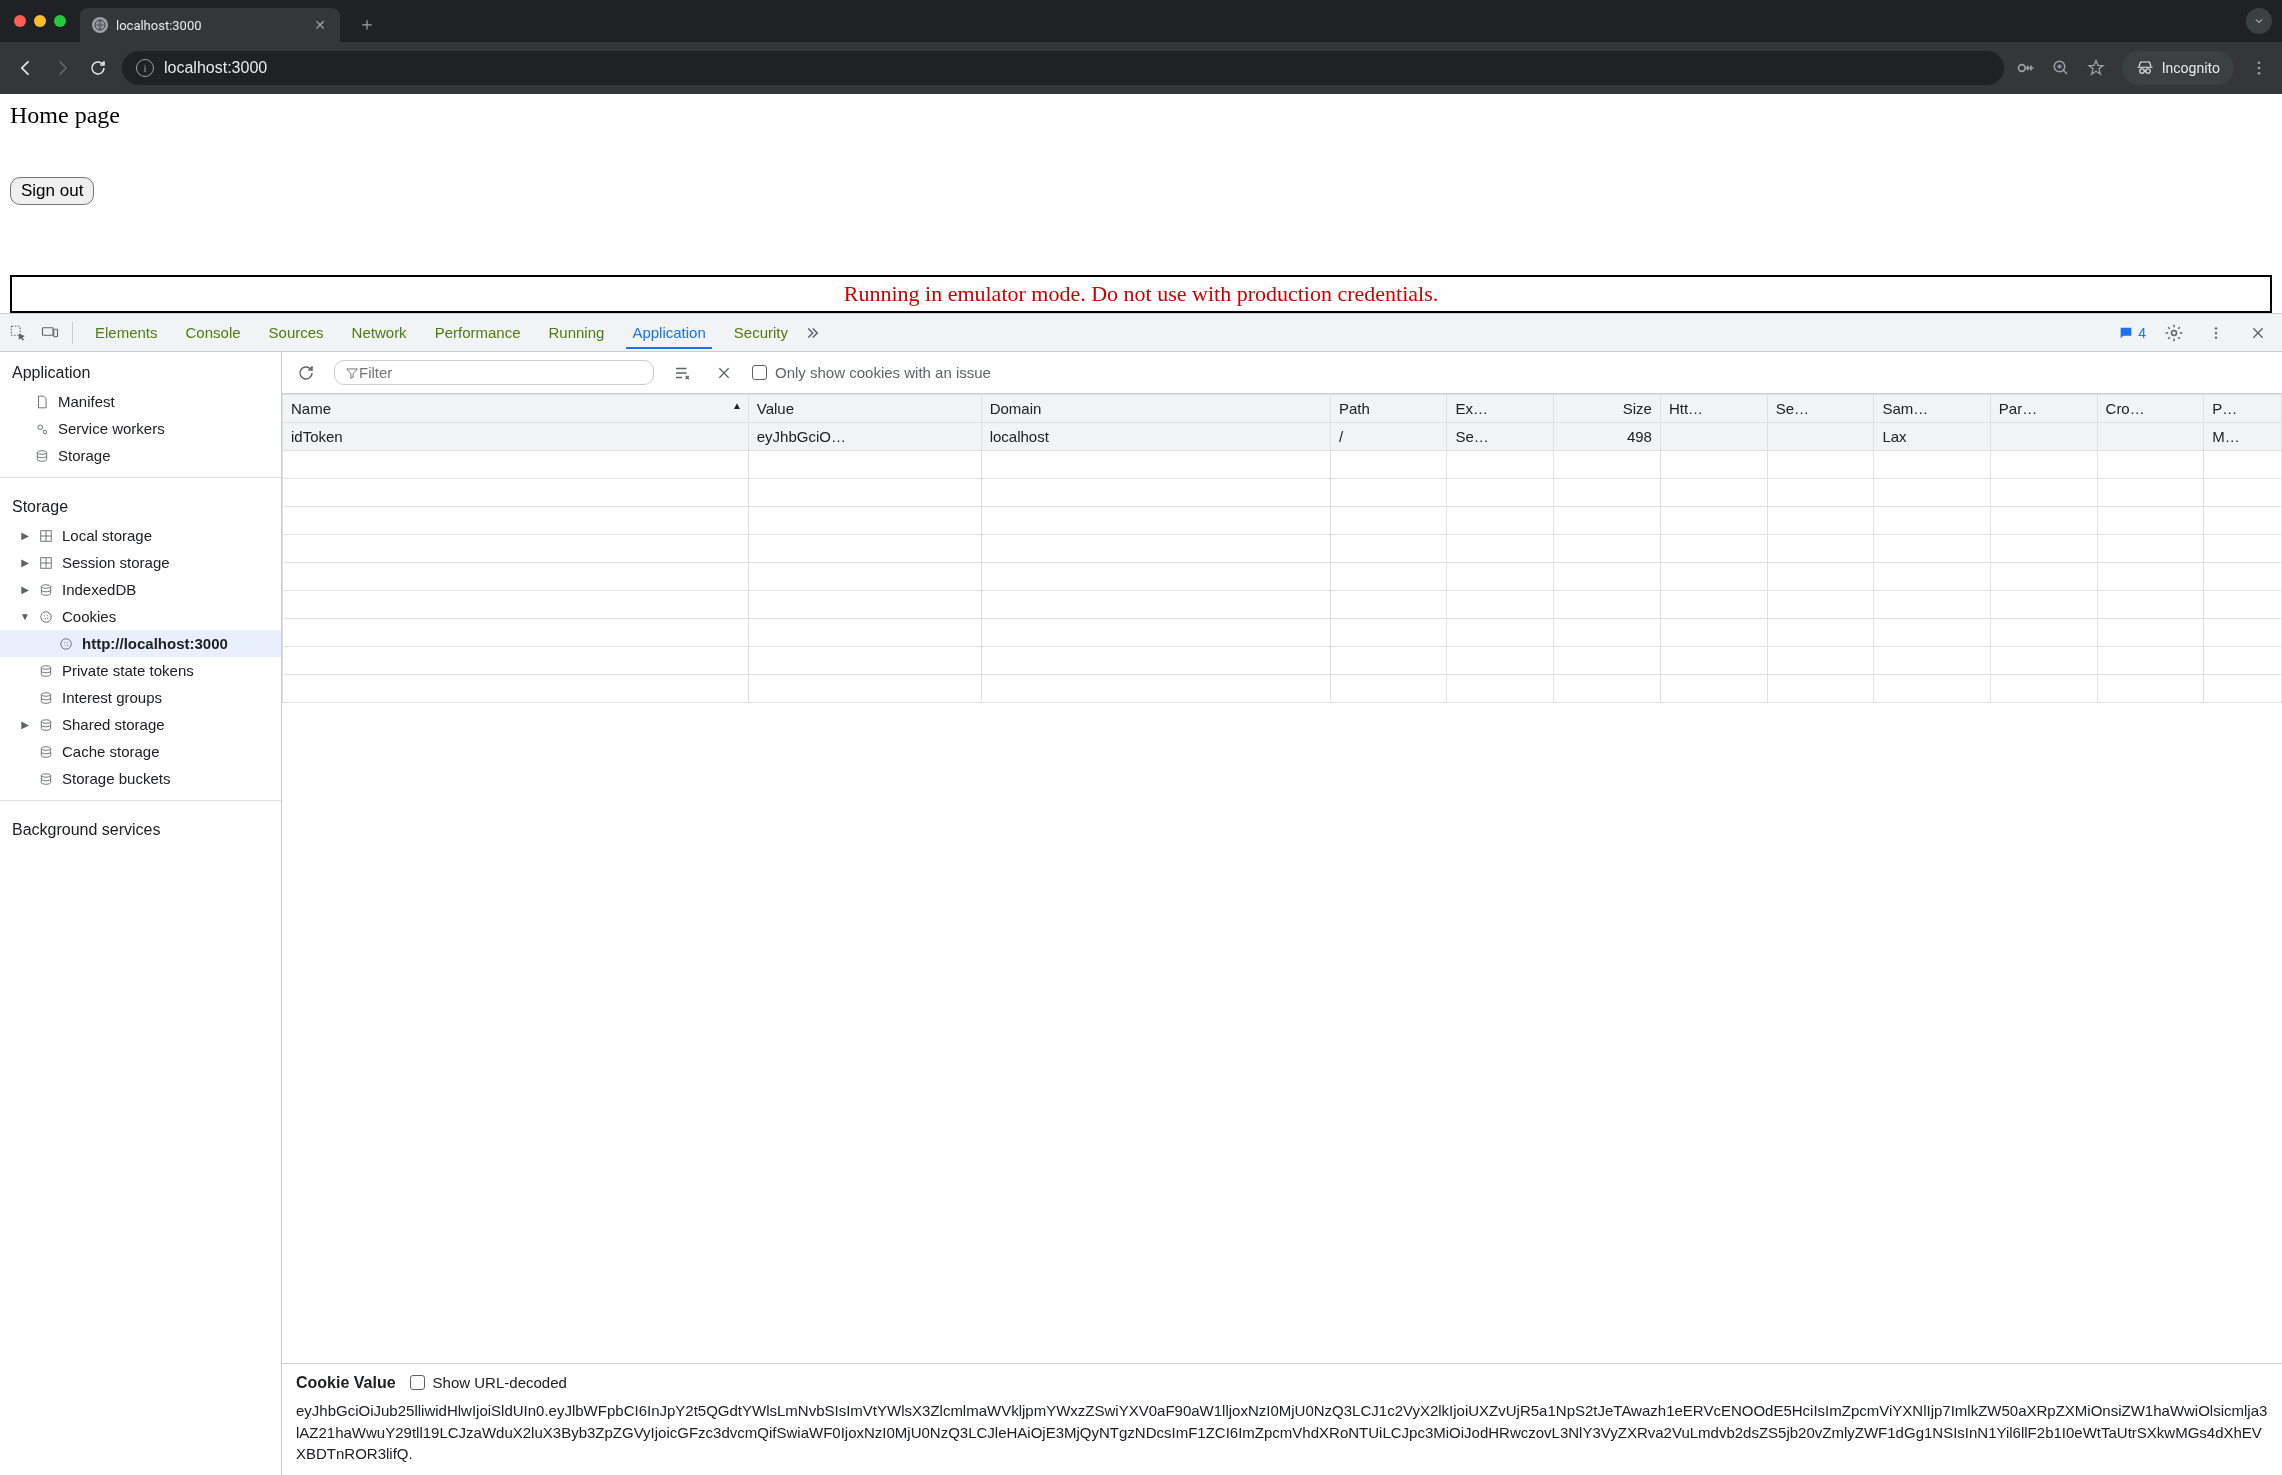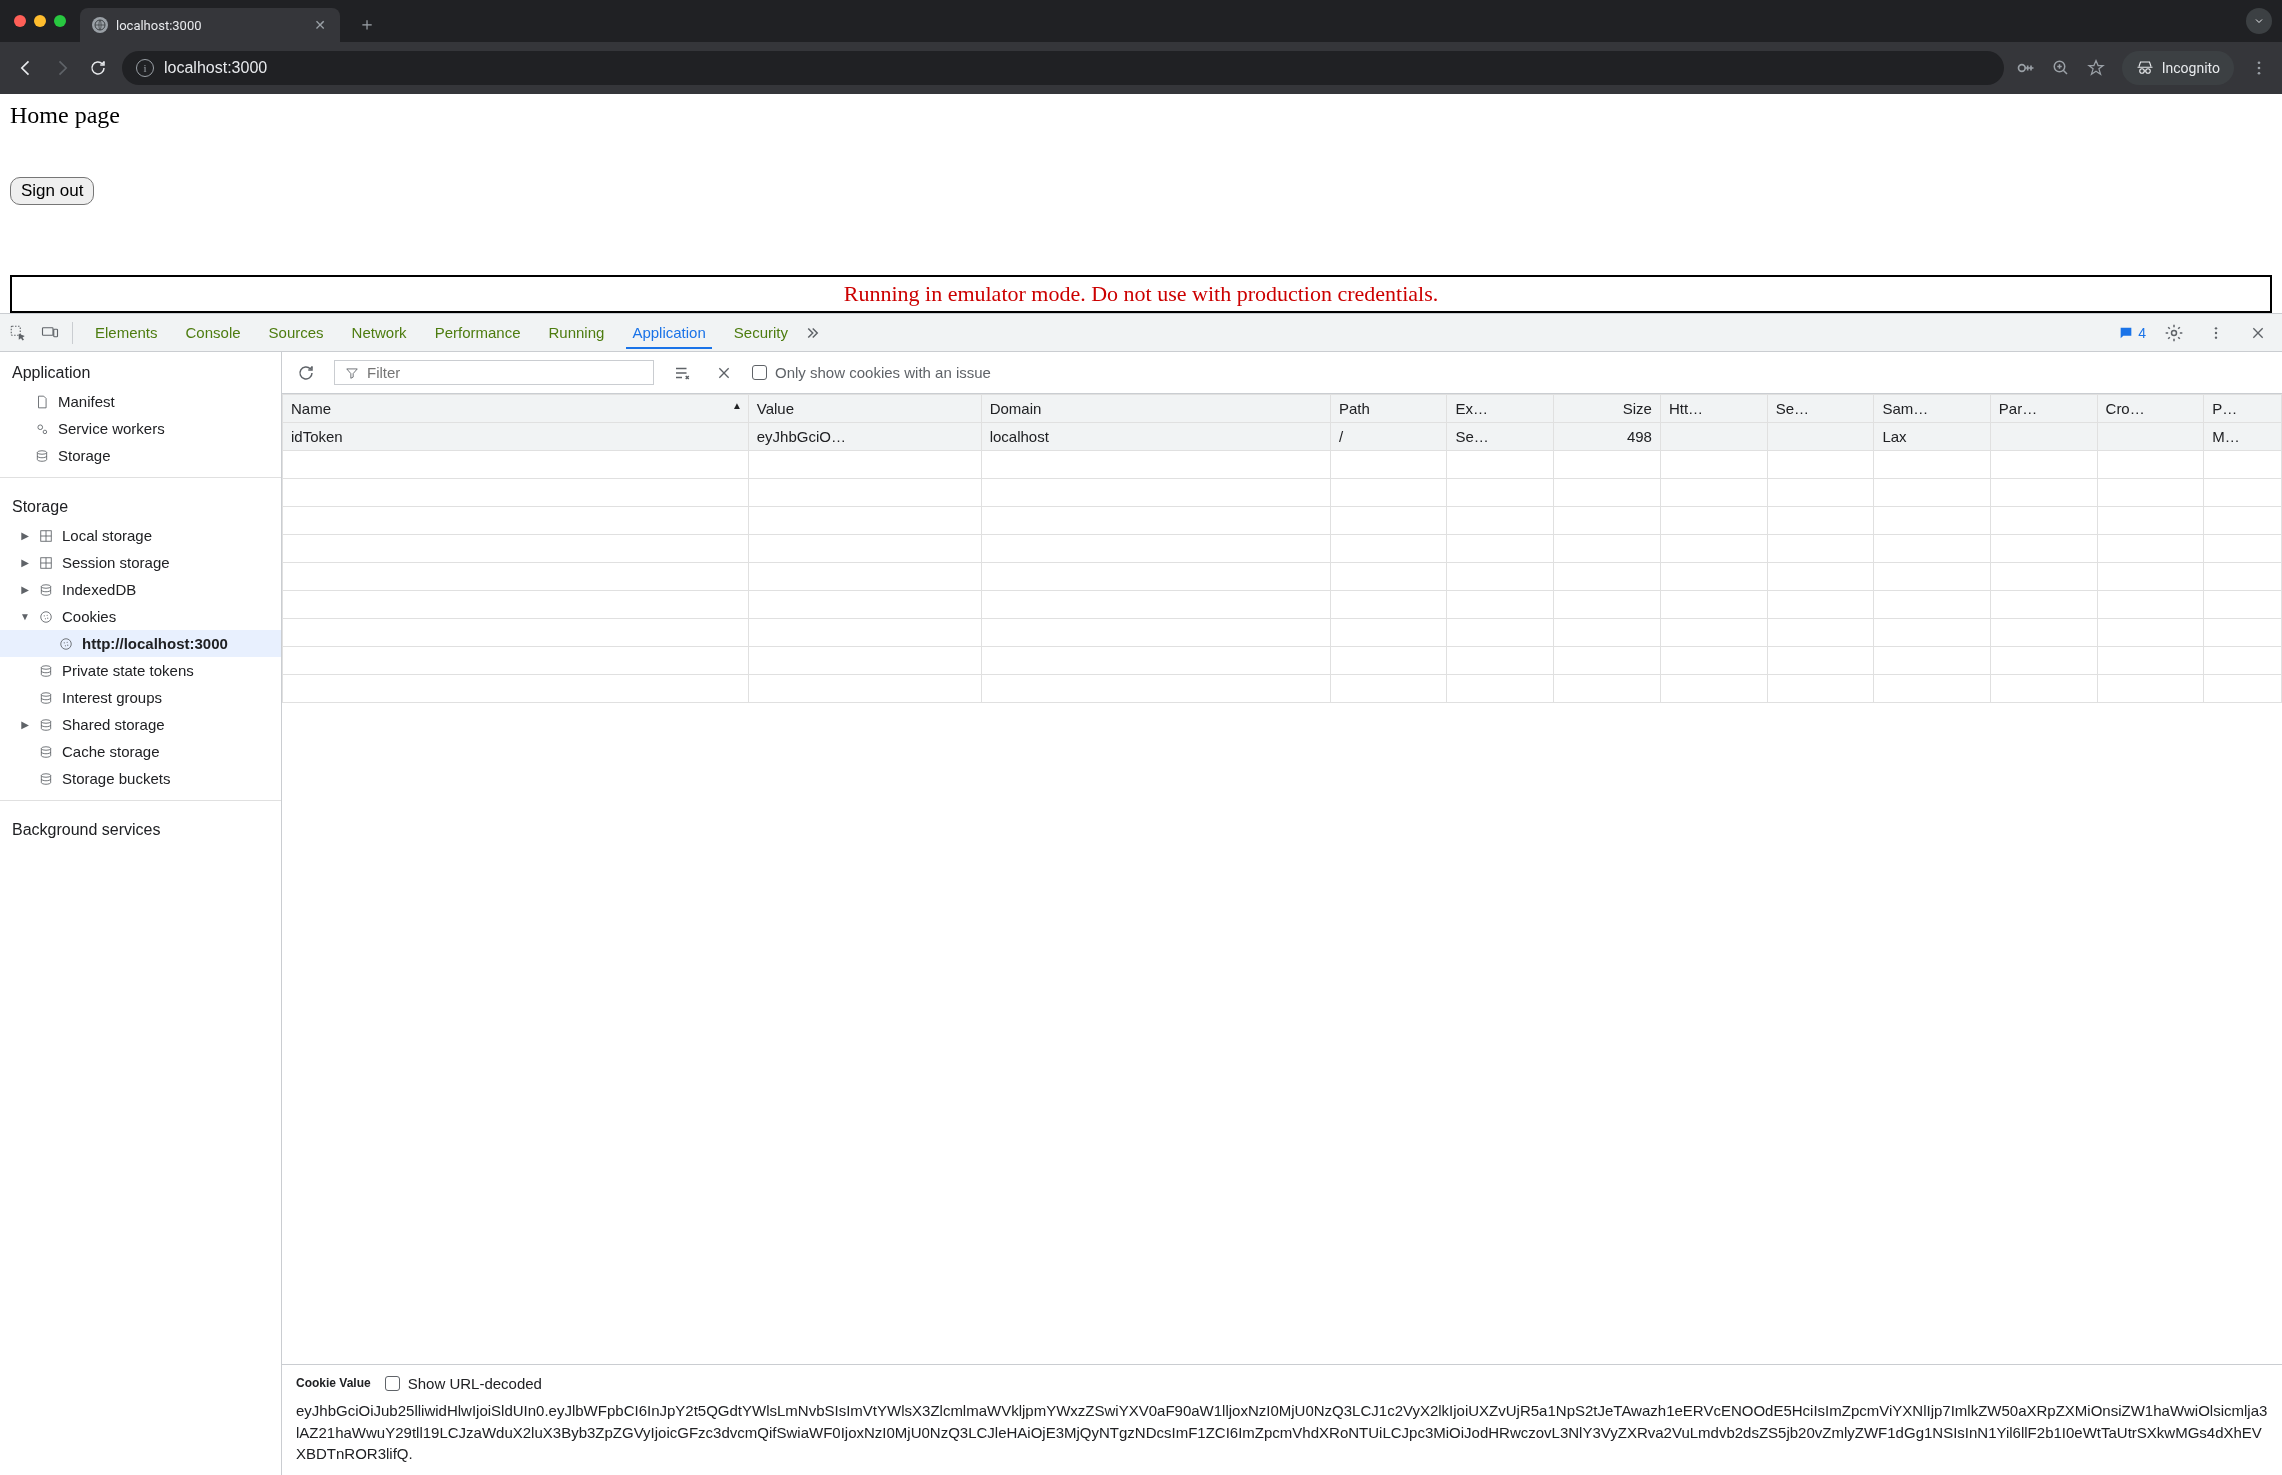--- a/index.html
+++ b/index.html
@@ -54,35 +54,35 @@
   .sb-item{display:flex;align-items:center;gap:8px;padding:5px 12px 5px 34px;cursor:pointer;color:#202124;}
   .sb-item.lv2{padding-left:20px;}
   .sb-item.lv3{padding-left:58px;}
   .sb-item.selected{background:#e8f0fe;font-weight:bold;}
   .tri{width:10px;display:inline-block;text-align:center;font-size:10px;color:#5f6368;}
   .sb-ico{width:16px;height:16px;display:inline-flex;align-items:center;justify-content:center;color:#5f6368;}
   .sb-sep{border-top:1px solid #e0e0e0;margin:8px 0;}
 
   .dt-main{flex:1;display:flex;flex-direction:column;background:#fff;min-width:0;}
   .filterbar{display:flex;align-items:center;gap:14px;height:42px;border-bottom:1px solid #cacdd1;padding:0 10px;color:#5f6368;font-size:15px;}
-  .filterbox{display:flex;align-items:center;gap:8px;background:#fff;border:1px solid #cacdd1;border-radius:0;padding:3px 10px;flex:0 0 320px;}
+  .filterbox{display:flex;align-items:center;background:#fff;border:1px solid #cacdd1;border-radius:10px;padding:3px 10px;flex:0 0 320px;}
   .filterbox input{border:none;outline:none;font-size:15px;flex:1;}
   .cbx{width:15px;height:15px;border:1.5px solid #5f6368;border-radius:3px;display:inline-block;}
 
   .cookie-grid{flex:1;overflow:auto;border-bottom:1px solid #cacdd1;}
   table{border-collapse:collapse;width:100%;table-layout:fixed;font-size:15px;}
   th,td{border:1px solid #e0e0e0;padding:5px 8px;text-align:left;white-space:nowrap;overflow:hidden;text-overflow:ellipsis;}
   th{background:#f1f3f4;font-weight:400;position:relative;}
   th .sort{position:absolute;right:6px;font-size:10px;}
   tr.selected td{background:#f1f3f4;}
   .num{text-align:right;}
 
   .cookie-detail{padding:10px 14px;font-size:15px;overflow:auto;max-height:170px;}
   .cd-head{display:flex;align-items:center;gap:14px;margin-bottom:8px;}
-  .cd-head b{font-size:12px;}
+  .cd-head b{font-size:16px;}
   .cv{font-family:Arial,sans-serif;word-break:break-all;line-height:1.45;}
 
   svg{display:block;}
 </style>
 </head>
 <body>
 
 <div class="chrome">
   <div class="titlebar">
     <div class="traffic">

